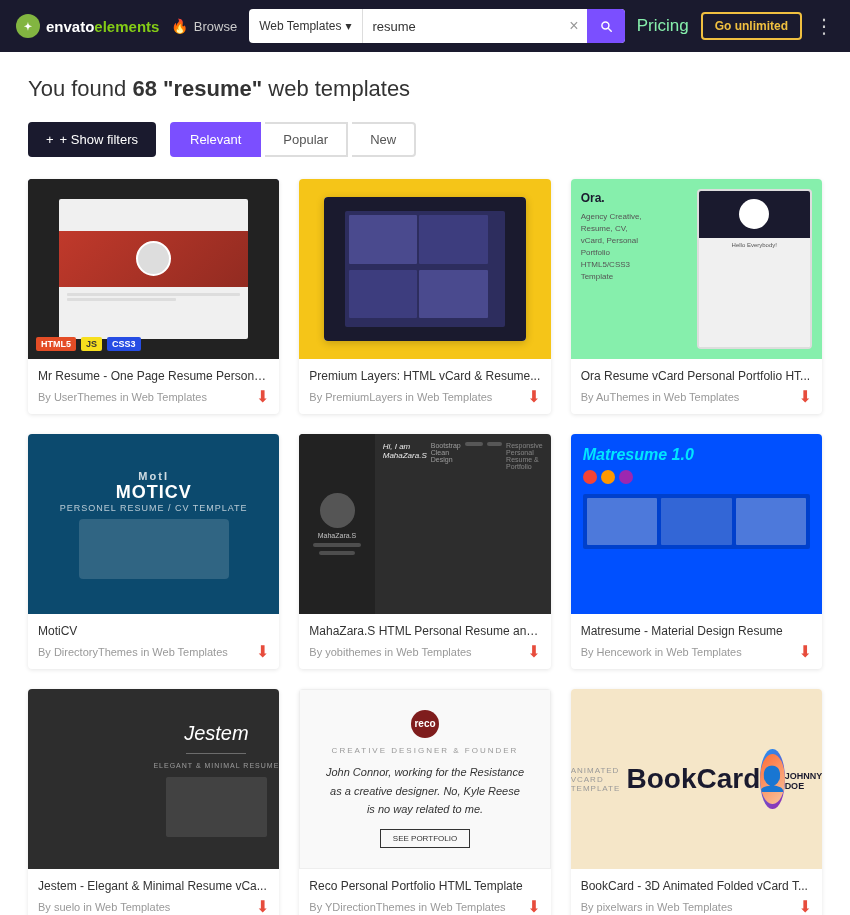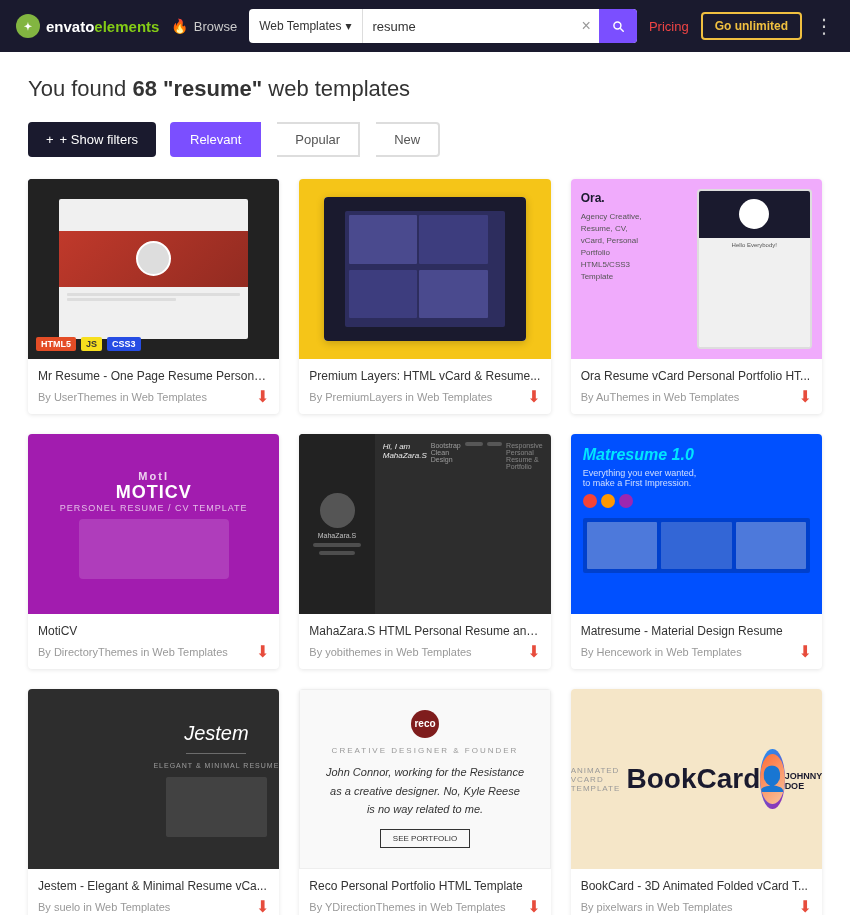--- a/index.html
+++ b/index.html
@@ -13,55 +13,55 @@
     .logo-text { color: white; font-size: 15px; font-weight: 600; }
     .logo-text em { color: #84cc16; font-style: normal; }
     .browse-btn { color: #ccc; font-size: 13px; display: flex; align-items: center; gap: 5px; cursor: pointer; white-space: nowrap; }
     .browse-icon { font-size: 14px; }
     .search-bar { flex: 1; display: flex; align-items: center; background: white; border-radius: 4px; overflow: hidden; height: 34px; }
     .search-category { padding: 0 10px; font-size: 12px; color: #333; border-right: 1px solid #ddd; height: 100%; display: flex; align-items: center; gap: 4px; cursor: pointer; white-space: nowrap; }
     .search-input { flex: 1; border: none; outline: none; padding: 0 10px; font-size: 13px; color: #333; }
     .search-clear { padding: 0 8px; color: #999; cursor: pointer; font-size: 16px; }
     .search-submit { background: #7b4fff; border: none; padding: 0 12px; height: 100%; cursor: pointer; display: flex; align-items: center; }
     .search-submit svg { fill: white; width: 14px; height: 14px; }
-    .pricing-btn { color: #ef4444; font-size: 13px; cursor: pointer; white-space: nowrap; }
+    .pricing-btn { color: #86efac; font-size: 17px; cursor: pointer; white-space: nowrap; }
     .unlimited-btn { background: transparent; border: 2px solid #f0c040; color: #f0c040; border-radius: 4px; padding: 5px 12px; font-size: 12px; font-weight: 600; cursor: pointer; white-space: nowrap; }
     .more-btn { color: #ccc; font-size: 20px; cursor: pointer; }
 
     
     .main { background: white; padding: 24px 28px; min-height: 863px; }
     .results-title { font-size: 22px; color: #333; margin-bottom: 20px; font-weight: 400; }
     .results-title strong { font-weight: 700; }
     .results-count { font-weight: 700; }
 
     
     .filters-row { display: flex; align-items: center; gap: 14px; margin-bottom: 22px; }
     .show-filters-btn { background: #1a1a2e; color: white; border: none; border-radius: 4px; padding: 10px 18px; font-size: 13px; font-weight: 500; cursor: pointer; display: flex; align-items: center; gap: 6px; }
-    .sort-group { display: flex; gap: 16px; }
+    .sort-group { display: flex; gap: 4px; }
     .sort-btn { border: 2px solid #ddd; background: white; padding: 8px 18px; font-size: 13px; cursor: pointer; color: #555; }
     .sort-btn:first-child { border-radius: 4px 0 0 4px; }
     .sort-btn:last-child { border-radius: 0 4px 4px 0; }
     .sort-btn.active { background: #7b4fff; border-color: #7b4fff; color: white; }
     .sort-btn + .sort-btn { border-left: none; }
 
     
     .grid { display: grid; grid-template-columns: repeat(3, 1fr); gap: 20px; }
     .card { background: white; border-radius: 4px; overflow: hidden; box-shadow: 0 1px 4px rgba(0,0,0,0.1); cursor: pointer; }
     .card-thumb { width: 100%; height: 180px; overflow: hidden; position: relative; }
     .card-info { padding: 10px 10px 8px; }
     .card-title { font-size: 12px; color: #333; font-weight: 500; margin-bottom: 4px; white-space: nowrap; overflow: hidden; text-overflow: ellipsis; }
     .card-meta { font-size: 11px; color: #999; display: flex; align-items: center; justify-content: space-between; }
     .card-meta a { color: #999; text-decoration: none; }
     .download-icon { color: #e74c3c; font-size: 16px; cursor: pointer; }
 
     
     .thumb-1 { background: linear-gradient(135deg, #1a1a2e 0%, #2d2d5e 100%); }
     .thumb-2 { background: #f5c518; }
     .thumb-3 { background: #f0f0f0; }
-    .thumb-4 { background: #a21caf; }
+    .thumb-4 { background: #0c4a6e; }
     .thumb-5 { background: #2d2d2d; }
     .thumb-6 { background: #0050ff; }
     .thumb-7 { background: #1a1a2e; }
     .thumb-8 { background: #f9f9f9; border: 1px solid #eee; }
     .thumb-9 { background: #f5e6c8; }
 
     
     .thumb-content { width: 100%; height: 100%; display: flex; align-items: center; justify-content: center; overflow: hidden; position: relative; }
     .thumb-badges { position: absolute; bottom: 8px; left: 8px; display: flex; gap: 5px; }
     .badge { padding: 2px 5px; border-radius: 2px; font-size: 9px; font-weight: bold; color: white; }
@@ -82,21 +82,21 @@
     .mat-logo { width: 14px; height: 14px; border-radius: 50%; }
     .mat-b { background: #f44336; }
     .mat-a { background: #ff9800; }
     .mat-s { background: #9c27b0; }
 
     .bookcard-inner { width: 100%; height: 100%; display: flex; flex-direction: row; align-items: center; justify-content: center; background: #f5e6c8; }
     .bookcard-label { font-size: 8px; color: #999; letter-spacing: 1px; text-transform: uppercase; }
     .bookcard-title { font-size: 28px; font-weight: 900; color: #1a1a2e; }
     .bookcard-img { width: 60px; height: 60px; background: linear-gradient(135deg, #2196f3, #9c27b0); border-radius: 50%; overflow: hidden; display: flex; align-items: center; justify-content: center; color: white; font-size: 8px; font-weight: bold; }
 
-    .ora-inner { width: 100%; height: 100%; background: #f0abfc; display: flex; padding: 10px; gap: 23px; }
+    .ora-inner { width: 100%; height: 100%; background: #86efac; display: flex; padding: 10px; gap: 23px; }
     .ora-text { flex: 1; font-size: 8px; color: #555; line-height: 1.5; }
     .ora-text strong { font-size: 12px; color: #1a1a2e; display: block; margin-bottom: 4px; }
     .ora-monitor { flex: 1.2; background: white; border-radius: 4px; border: 2px solid #ddd; display: flex; align-items: center; justify-content: center; overflow: hidden; position: relative; }
     .ora-monitor::after { content: ''; position: absolute; bottom: -8px; left: 50%; transform: translateX(-50%); width: 20px; height: 6px; background: #ddd; }
 
     .reco-inner { width: 100%; height: 100%; background: #f9f9f9; display: flex; align-items: center; justify-content: center; padding: 16px; }
     .reco-text { font-size: 11px; color: #333; text-align: center; line-height: 1.7; font-style: italic; }
     .reco-dot { width: 28px; height: 28px; background: #7f1d1d; border-radius: 50%; margin: 0 auto 8px; display: flex; align-items: center; justify-content: center; color: white; font-size: 10px; font-weight: bold; }
 
     .layers-inner { width: 100%; height: 100%; background: #f5c518; display: flex; align-items: center; justify-content: center; }
@@ -291,21 +291,20 @@
           <span>By <a href="#">yobithemes</a> in <span>Web Templates</span></span>
           <span class="download-icon">⬇</span>
         </div>
       </div>
     </div>
 
     <div class="card">
       <div class="card-thumb thumb-6">
         <div class="matresume-inner">
           <div class="matresume-title">Matresume 1.0</div>
-          <div class="matresume-desc">Everything you ever wanted,<br>to make a First Impression.</div>
           <div class="matresume-logos">
             <div class="mat-logo mat-b"></div>
             <div class="mat-logo mat-a"></div>
             <div class="mat-logo mat-s"></div>
           </div>
           <div style="margin-top:10px;width:100%;height:55px;background:rgba(0,0,0,0.2);border-radius:2px;display:flex;gap:4px;padding:4px;">
             <div style="flex:1;background:rgba(255,255,255,0.3);border-radius:1px;"></div>
             <div style="flex:1;background:rgba(255,255,255,0.2);border-radius:1px;"></div>
             <div style="flex:1;background:rgba(255,255,255,0.3);border-radius:1px;"></div>
           </div>

